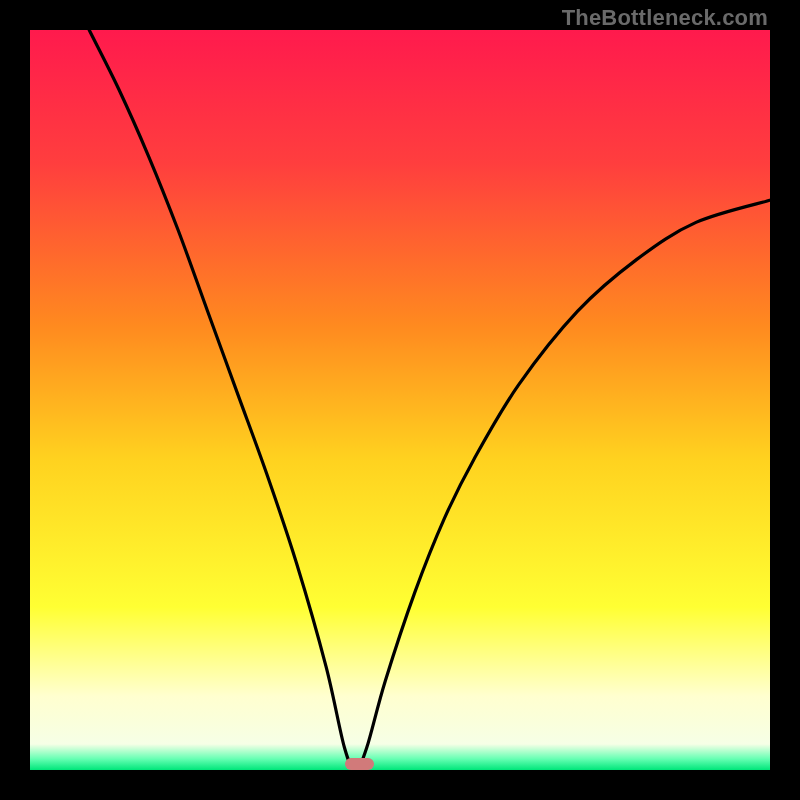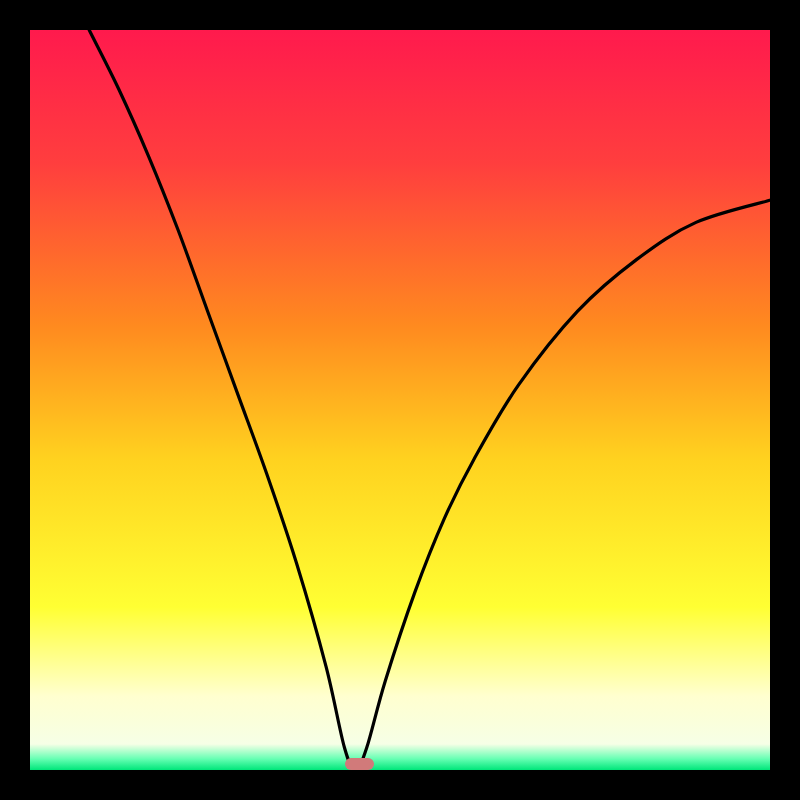--- a/index.html
+++ b/index.html
@@ -63,13 +63,14 @@
             <stop offset="96.50%" stop-color="#f6ffe6"></stop>
             <stop offset="98.50%" stop-color="#66ffb3"></stop>
             <stop offset="100.00%" stop-color="#00e67a"></stop>
           </linearGradient>
       </defs>
       <rect x="0" y="0" width="740" height="740" fill="url(#bg-grad)"></rect>
       <path id="curve-path" fill="none" stroke="#000000" stroke-width="3.2" stroke-linejoin="round" stroke-linecap="round" d="M 59.20 0.00 C 64.13 9.87, 78.93 38.23, 88.80 59.20 C 98.67 80.17, 108.53 102.37, 118.40 125.80 C 128.27 149.23, 138.13 173.90, 148.00 199.80 C 157.87 225.70, 167.73 254.07, 177.60 281.20 C 187.47 308.33, 197.33 335.47, 207.20 362.60 C 217.07 389.73, 226.93 415.63, 236.80 444.00 C 246.67 472.37, 256.53 500.73, 266.40 532.80 C 276.27 564.87, 287.98 605.57, 296.00 636.40 C 304.02 667.23, 309.57 700.53, 314.50 717.80 C 319.43 735.07, 321.90 740.00, 325.60 740.00 C 329.30 740.00, 331.77 732.60, 336.70 717.80 C 341.63 703.00, 347.18 677.10, 355.20 651.20 C 363.22 625.30, 374.93 589.53, 384.80 562.40 C 394.67 535.27, 404.53 510.60, 414.40 488.40 C 424.27 466.20, 431.67 451.40, 444.00 429.20 C 456.33 407.00, 471.13 379.87, 488.40 355.20 C 505.67 330.53, 527.87 302.17, 547.60 281.20 C 567.33 260.23, 587.07 244.20, 606.80 229.40 C 626.53 214.60, 643.80 202.27, 666.00 192.40 C 688.20 182.53, 727.67 173.90, 740.00 170.20 "></path>
     </svg>
     <div id="marker" class="marker" style="left: 314.5px; width: 29.6px; bottom: 0px; background: rgb(209, 122, 122);"></div>
   </div>
+  <div class="watermark">TheBottleneck.com</div>
 </div>
 
 </body></html>

